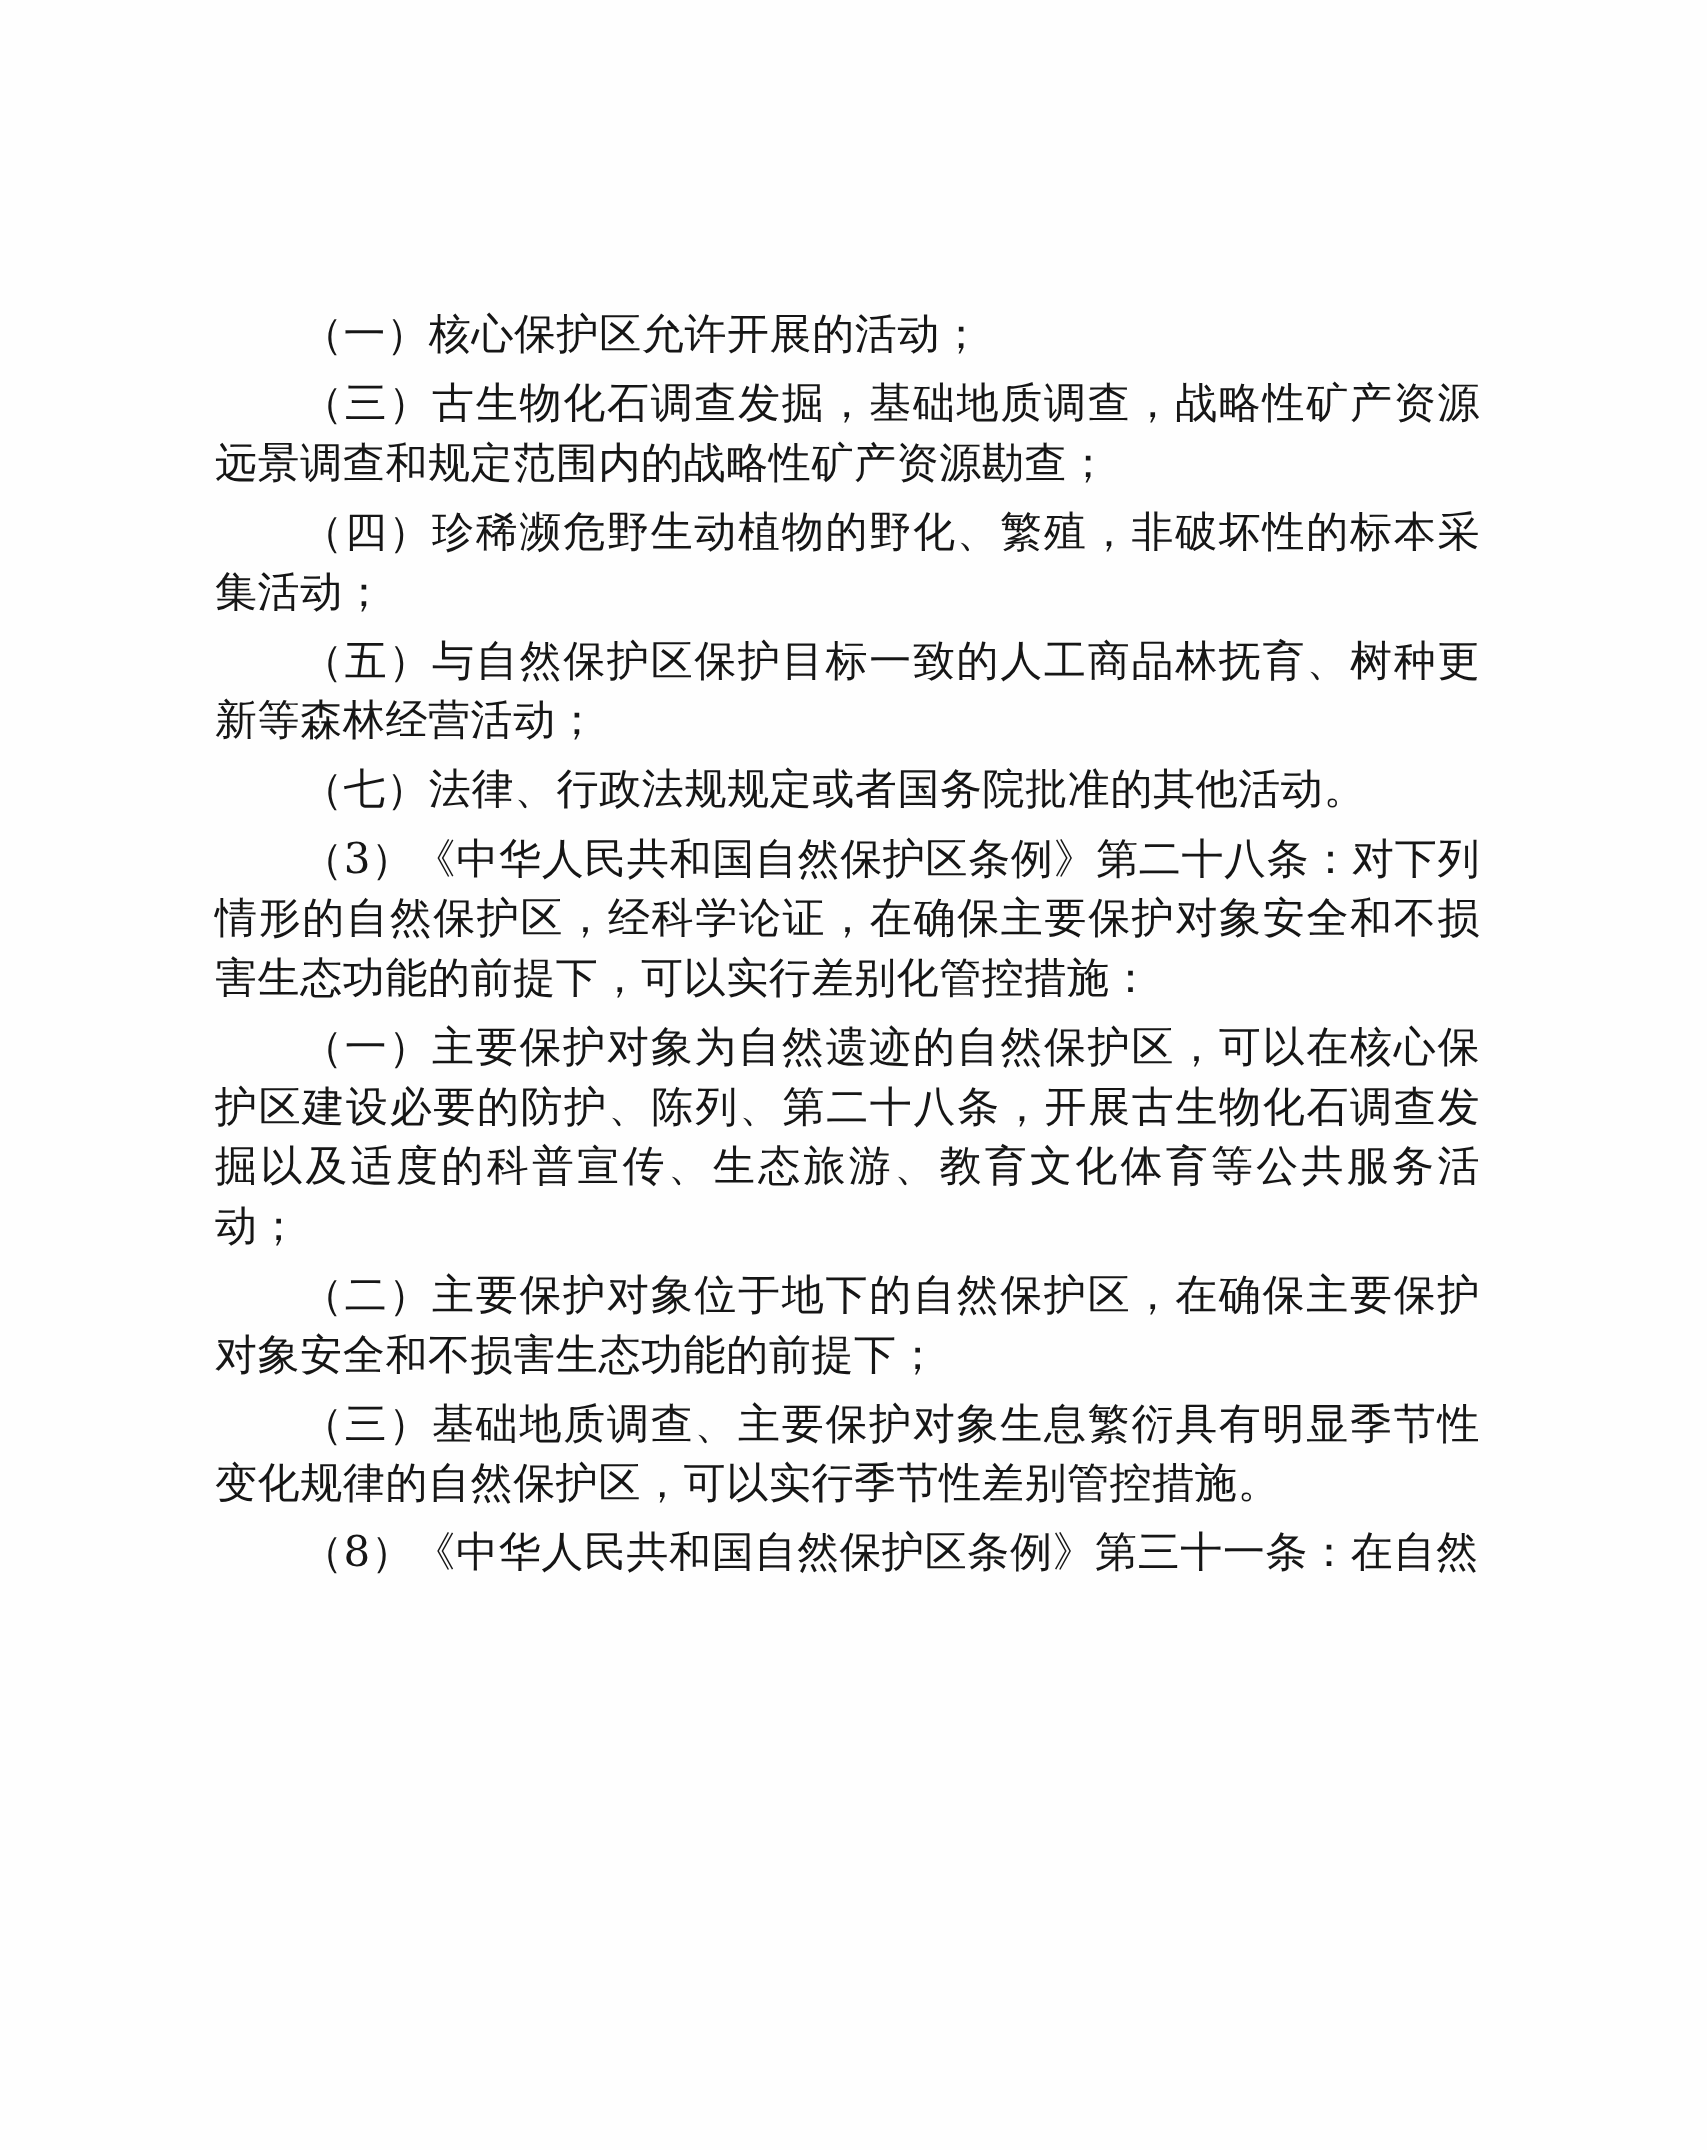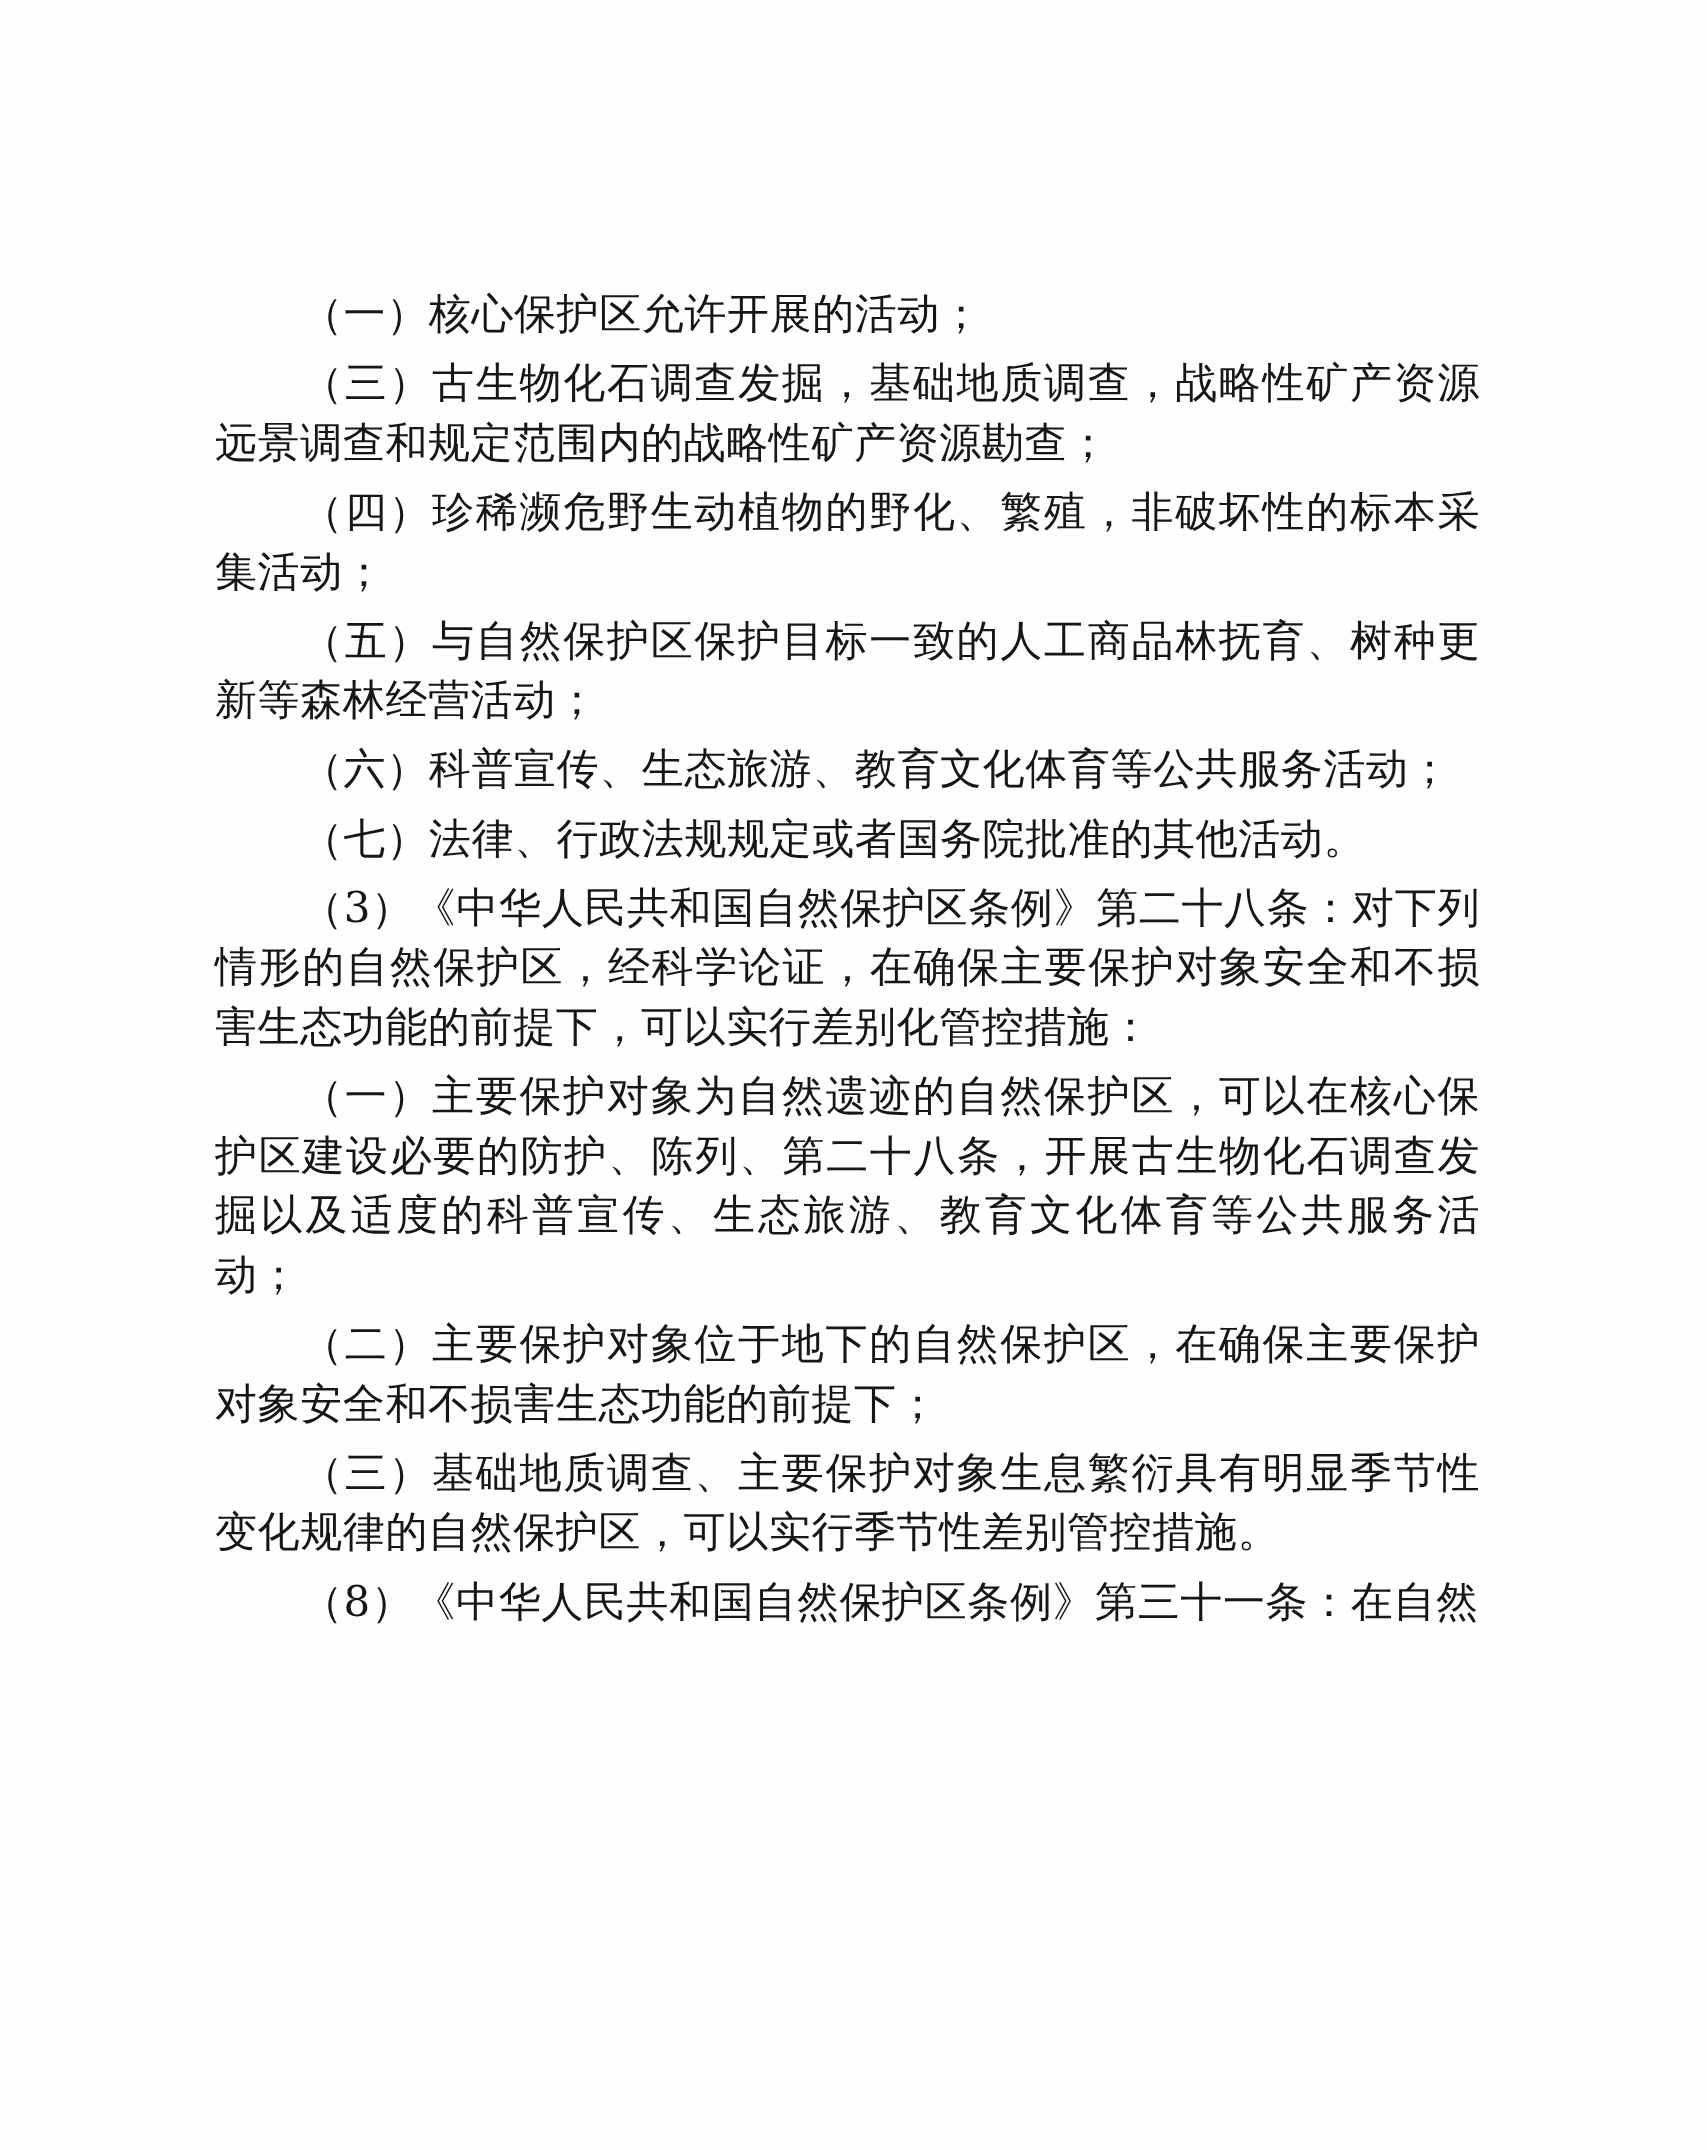--- a/index.html
+++ b/index.html
@@ -19,21 +19,21 @@
     position: absolute;
     left: 0;
     top: 0;
     width: 1707px;
     height: 2414px;
     background: #fefefe;
   }
   .content {
     position: absolute;
     left: 215px;
-    top: 284px;
+    top: 304px;
     width: 1265px;
   }
   .para {
     font-size: 42px;
     line-height: 1.42;
     letter-spacing: 0.6px;
     text-align: justify;
     text-justify: inter-character;
     margin: 0 0 9.5px 0;
     text-indent: 86px;
@@ -43,21 +43,20 @@
 </style>
 </head>
 <body>
 
 <div class="page">
   <div class="content">
     <p class="para">（一）核心保护区允许开展的活动；</p>
     <p class="para">（三）古生物化石调查发掘，基础地质调查，战略性矿产资源远景调查和规定范围内的战略性矿产资源勘查；</p>
     <p class="para">（四）珍稀濒危野生动植物的野化、繁殖，非破坏性的标本采集活动；</p>
     <p class="para">（五）与自然保护区保护目标一致的人工商品林抚育、树种更新等森林经营活动；</p>
-    <p class="para">（六）科普宣传、生态旅游、教育文化体育等公共服务活动；</p>
     <p class="para">（七）法律、行政法规规定或者国务院批准的其他活动。</p>
     <p class="para">（3）《中华人民共和国自然保护区条例》第二十八条：对下列情形的自然保护区，经科学论证，在确保主要保护对象安全和不损害生态功能的前提下，可以实行差别化管控措施：</p>
     <p class="para">（一）主要保护对象为自然遗迹的自然保护区，可以在核心保护区建设必要的防护、陈列、第二十八条，开展古生物化石调查发掘以及适度的科普宣传、生态旅游、教育文化体育等公共服务活动；</p>
     <p class="para">（二）主要保护对象位于地下的自然保护区，在确保主要保护对象安全和不损害生态功能的前提下；</p>
     <p class="para">（三）基础地质调查、主要保护对象生息繁衍具有明显季节性变化规律的自然保护区，可以实行季节性差别管控措施。</p>
     <p class="para">（8）《中华人民共和国自然保护区条例》第三十一条：在自然</p>
   </div>
 
 </div>
 

